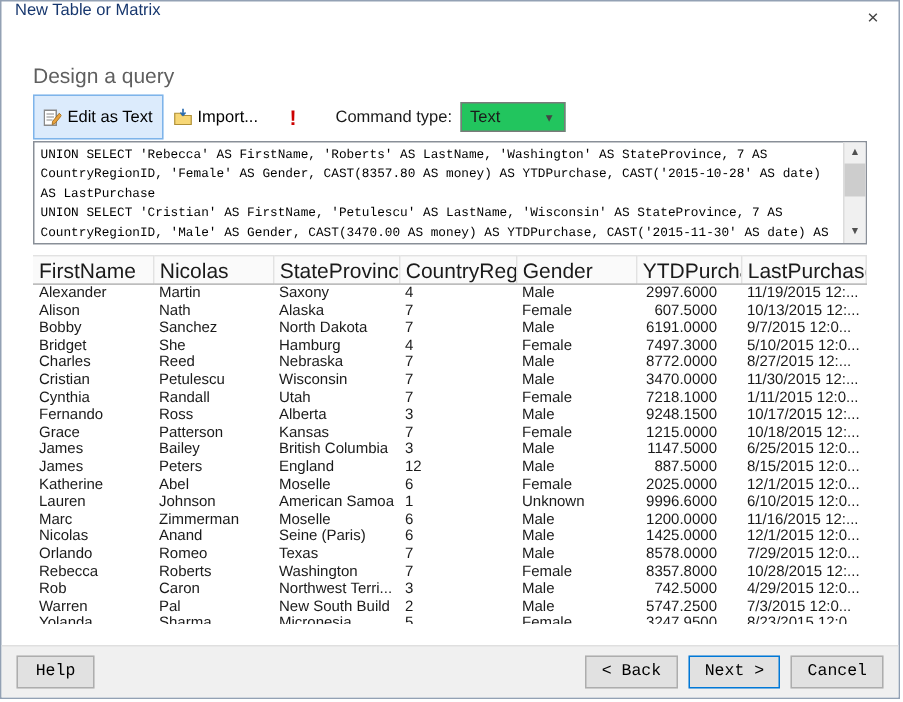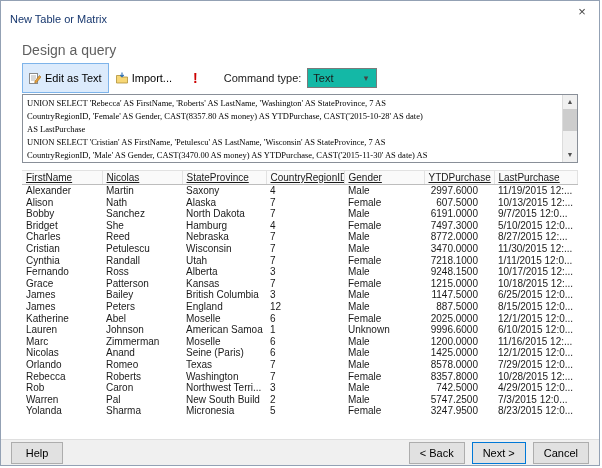--- a/index.html
+++ b/index.html
@@ -1,56 +1,56 @@
 <!DOCTYPE html>
 <html><head>
 <meta charset="utf-8">
 <style>
   * { box-sizing: border-box; margin: 0; padding: 0; }
   html,body { width:602px; height:468px; background:#fff; font-family:"Liberation Sans", sans-serif; }
   .dialog { position:relative; width:600px; height:466px; border:1px solid #93a1b4; background:#fff; overflow:hidden; }
 
   
-  .titlebar { height:24px; display:flex; align-items:flex-end; padding-left:9px; }
+  .titlebar { height:24px; display:flex; align-items:flex-start; padding-left:9px; }
   .titlebar .title { font-size:11px; color:#17376e; }
   .close { position:absolute; top:0; right:0; width:34px; height:22px; text-align:center; line-height:22px; font-size:13px; color:#444; cursor:default; }
 
   
   .content { padding:0 21px; }
   .h1 { margin-top:17px; font-size:14px; color:#5f5f5f; font-weight:normal; }
   .subtitle { margin-top:14px; font-size:11px; color:#1a1a1a; }
 
   
   .toolbar { margin-top:9px; display:flex; align-items:center; height:22px; font-size:11px; color:#1a1a1a; }
   .tb-btn { display:flex; align-items:center; gap:4px; font-size:11px; padding:8px 6px; background:transparent; border:1px solid transparent; font-family:inherit; }
   .tb-btn.active { background:#dcebfc; border:1px solid #7eb4ea; }
   .tb-btn .svgicon { display:inline-block; width:12px; height:12px; }
   .run-btn { margin-left:14px; background:transparent; border:none; font-family:inherit; }
   .excl { color:#cc0000; font-weight:bold; font-size:14px; line-height:14px; }
   .cmd-label { margin-left:26px; }
-  .select { margin-left:6px; width:70px; height:20px; border:1px solid #7a7a7a; background:#14b8a6; display:flex; align-items:center; justify-content:space-between; padding:0 8px 0 5px; font-size:11px; }
+  .select { margin-left:6px; width:70px; height:20px; border:1px solid #7a7a7a; background:#22c55e; display:flex; align-items:center; justify-content:space-between; padding:0 8px 0 5px; font-size:11px; }
   .select .arrow { font-size:9px; color:#444; }
 
   
   .query-box { position:relative; margin-top:5px; height:69px; border:1px solid #898f98; background:#fff; }
-  .query-box pre { font-family:Liberation Serif, serif; font-size:8.5px; line-height:13px; padding:2px 4px; white-space:pre; overflow:hidden; height:100%; color:#000; }
+  .query-box pre { font-family:Liberation Mono, monospace; font-size:8.5px; line-height:13px; padding:2px 4px; white-space:pre; overflow:hidden; height:100%; color:#000; }
   .vscroll { position:absolute; top:0; right:0; bottom:0; width:15px; background:#f0f0f0; border-left:1px solid #dcdcdc; display:flex; flex-direction:column; }
   .sb-btn { height:14px; font-size:7px; color:#505050; text-align:center; line-height:14px; }
   .sb-thumb { width:100%; height:22px; background:#cdcdcd; }
   .sb-spacer { flex:1; }
 
   
   .grid { margin-top:7px; height:246px; overflow:hidden; }
   table { border-collapse:collapse; table-layout:fixed; width:100%; }
-  th { font-size:10px; font-weight:normal; text-align:left; color:#1a1a1a; background:#fafafa; border-right:1px solid #e2e2e2; border-bottom:1px solid #bdbdbd; border-top:1px solid #e2e2e2; padding:1px 4px; height:14px; white-space:nowrap; overflow:hidden;text-decoration:underline; }
+  th { font-size:14px; font-weight:normal; text-align:left; color:#1a1a1a; background:#fafafa; border-right:1px solid #e2e2e2; border-bottom:1px solid #bdbdbd; border-top:1px solid #e2e2e2; padding:1px 4px; height:14px; white-space:nowrap; overflow:hidden; }
   td { font-size:10px; color:#1a1a1a; padding:0 4px; line-height:11.6px; height:11.6px; white-space:nowrap; overflow:hidden; }
   td.num { text-align:right; padding-right:16px; }
 
   
-  .footer { position:absolute; left:0; right:0; bottom:0; height:26px; background:#f0f0f0; border-top:1px solid #dfdfdf; display:flex; align-items:center; padding:0 10px; }
+  .footer { position:absolute; left:0; right:0; bottom:0; height:35px; background:#f0f0f0; border-top:1px solid #dfdfdf; display:flex; align-items:center; padding:0 10px;font-family:Liberation Mono, monospace; }
   .btn { min-width:52px; height:22px; background:#e1e1e1; border:1px solid #adadad; font-size:11px; font-family:inherit; color:#000; padding:0 10px; }
   .btn.default { border:1px solid #0078d7; }
   .footer .right { margin-left:auto; display:flex; gap:7px; }
 </style>
 </head>
 <body>
 
 <div class="dialog">
 
   <div class="titlebar">

